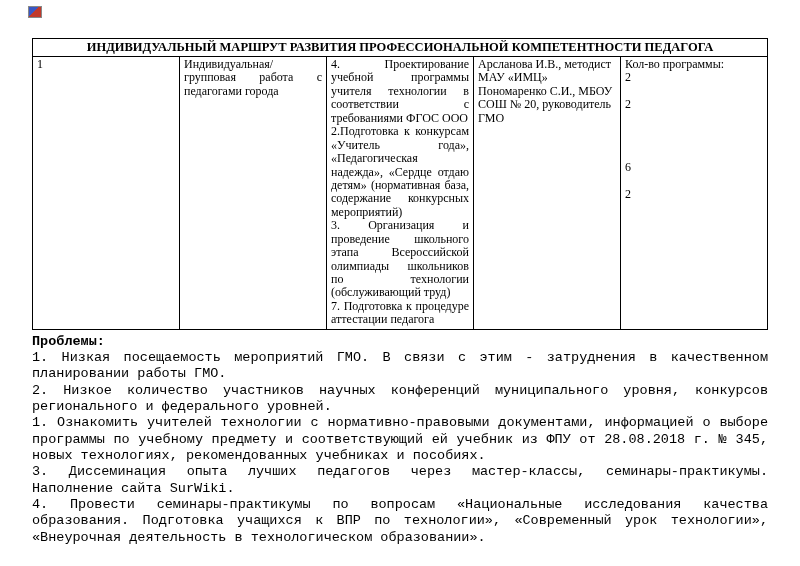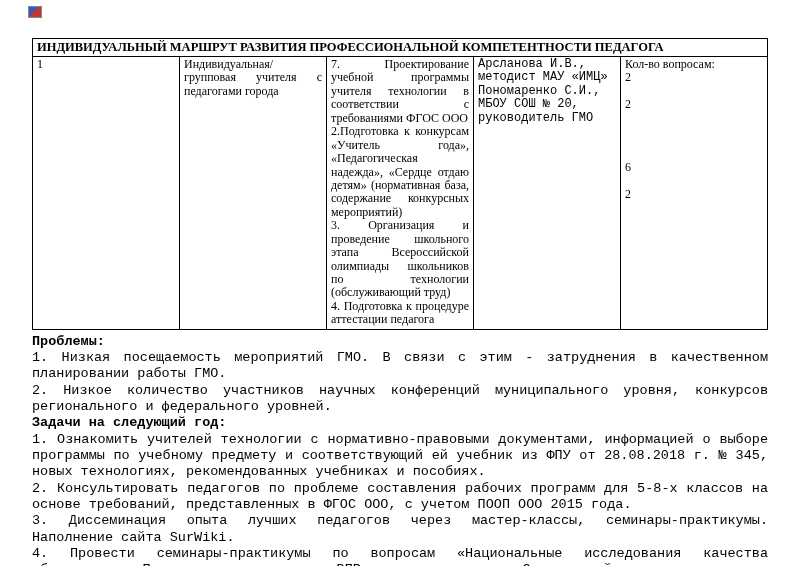--- a/index.html
+++ b/index.html
@@ -27,29 +27,29 @@
     line-height:1.12;
     table-layout:fixed;
   }
   table.route-table td {
     border:1px solid #000;
     vertical-align:top;
     padding:1px 4px 2px 4px;
     overflow:hidden;
   }
   .title-cell {
-    text-align:left;
+    text-align:center;
     font-weight:bold;
     font-size:12.5px;
     padding:2px 4px;
   }
   .c-num   { width:22px; text-align:left; }
   .c-act   { width:107px; word-break:break-word; text-align:justify; }
   .c-items { width:237px; }
-  .c-resp  { width:112px;font-family:Liberation Mono, monospace; }
+  .c-resp  { width:112px; }
   .c-cnt   { }
   .c-items .item { text-align:justify; }
   .c-cnt .cnt1 { margin-top:0; }
   .c-cnt .cnt2 { margin-top:13px; }
   .c-cnt .cnt3 { margin-top:50px; }
   .c-cnt .cnt4 { margin-top:13px; }
   .body-text {
     width:736px;
     margin-top:4px;
     font-size:13.5px;
@@ -66,48 +66,46 @@
 
   <span class="marker"></span>
 
   <table class="route-table">
     <tbody>
         <tr>
       <td class="title-cell" colspan="5">ИНДИВИДУАЛЬНЫЙ МАРШРУТ РАЗВИТИЯ ПРОФЕССИОНАЛЬНОЙ КОМПЕТЕНТНОСТИ ПЕДАГОГА</td>
     </tr>
     <tr>
       <td class="c-num">1</td>
-      <td class="c-act">Индивидуальная/групповая учителя с педагогами города</td>
+      <td class="c-act">Индивидуальная/групповая работа с педагогами города</td>
       <td class="c-items">
-        <div class="item">7. Проектирование учебной программы учителя технологии в соответствии с требованиями ФГОС ООО</div>
+        <div class="item">4. Проектирование учебной программы учителя технологии в соответствии с требованиями ФГОС ООО</div>
         <div class="item">2.Подготовка к конкурсам «Учитель года», «Педагогическая надежда», «Сердце отдаю детям» (нормативная база, содержание конкурсных мероприятий)</div>
         <div class="item">3. Организация и проведение школьного этапа Всероссийской олимпиады школьников по технологии (обслуживающий труд)</div>
-        <div class="item">4. Подготовка к процедуре аттестации педагога</div>
+        <div class="item">7. Подготовка к процедуре аттестации педагога</div>
       </td>
       <td class="c-resp">
         <div>Арсланова И.В., методист МАУ «ИМЦ»</div>
         <div>Пономаренко С.И., МБОУ СОШ № 20, руководитель ГМО</div>
       </td>
       <td class="c-cnt">
-        <div>Кол-во вопросам:</div>
+        <div>Кол-во программы:</div>
         <div class="cnt cnt1">2</div>
         <div class="cnt cnt2">2</div>
         <div class="cnt cnt3">6</div>
         <div class="cnt cnt4">2</div>
       </td>
     </tr>
   </tbody>
     </table>
 
   <div class="body-text">
     <p class="heading">Проблемы:</p>
     <p class="para">1.  Низкая посещаемость мероприятий ГМО.  В связи с этим - затруднения в качественном планировании работы ГМО.</p>
     <p class="para">2. Низкое количество участников научных конференций муниципального уровня, конкурсов регионального и федерального уровней.</p>
 
-    <p class="heading">Задачи на следующий год:</p>
     <p class="para">1. Ознакомить учителей технологии с нормативно-правовыми документами, информацией о выборе программы по учебному предмету и соответствующий ей учебник из ФПУ от 28.08.2018 г. № 345, новых технологиях, рекомендованных учебниках и пособиях.</p>
-    <p class="para">2. Консультировать педагогов по проблеме составления рабочих программ для 5-8-х классов на основе требований, представленных в ФГОС ООО, с учетом ПООП ООО 2015 года.</p>
     <p class="para">3. Диссеминация опыта лучших педагогов через мастер-классы, семинары-практикумы. Наполнение сайта SurWiki.</p>
     <p class="para">4. Провести семинары-практикумы по вопросам «Национальные исследования качества образования. Подготовка учащихся к ВПР по технологии», «Современный урок технологии», «Внеурочная деятельность в технологическом образовании».</p>
 
   </div>
 
 </div>
 
 </body></html>

